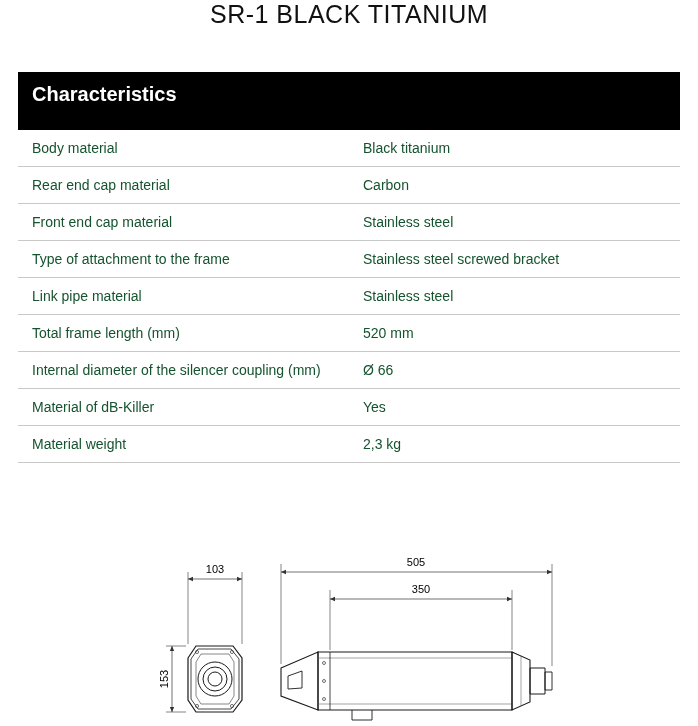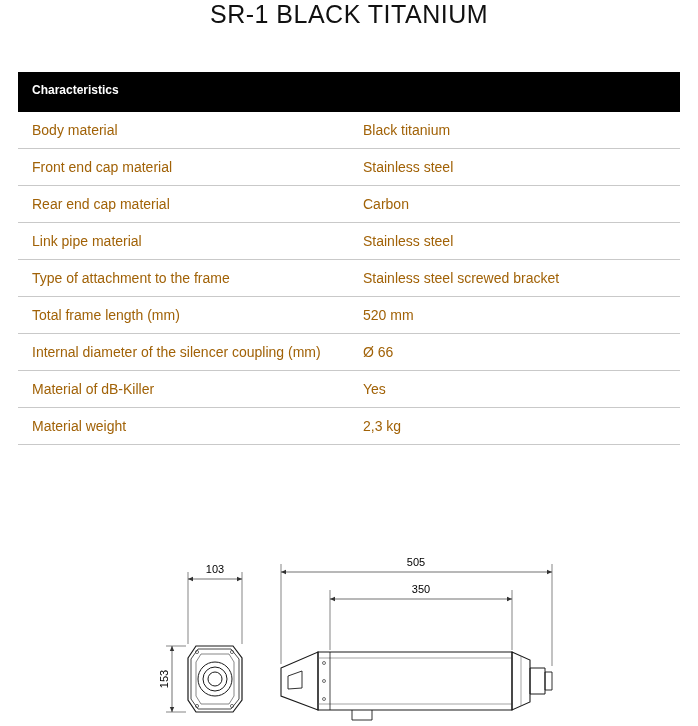--- a/index.html
+++ b/index.html
@@ -30,30 +30,30 @@
     margin: 0 18px;
     margin-top: 43px;
     border-collapse: collapse;
     width: 662px;
     table-layout: fixed;
   }
   .spec-table th {
     background: #000000;
     color: #ffffff;
     text-align: left;
-    font-size: 12px;
+    font-size: 20px;
     font-weight: bold;
-    padding: 11px 0 15px 14px;
+    padding: 11px 0 24px 14px;
   }
   .spec-table td {
     font-size: 14px;
     padding: 10px 0 10px 14px;
     border-bottom: 1px solid #c9c9c9;
     vertical-align: middle;
-    color: #a16207;
+    color: #14532d;
   }
   .spec-table tr td:first-child {
     width: 398px;
   }
   .spec-table tr:last-child td {
     border-bottom: 1px solid #c9c9c9;
   }
   .drawing {
     position: absolute;
     left: 0;
@@ -79,34 +79,34 @@
       <tr>
         <th colspan="2">Characteristics</th>
       </tr>
     </thead>
     <tbody>
       <tr>
         <td>Body material</td>
         <td>Black titanium</td>
       </tr>
       <tr>
+        <td>Rear end cap material</td>
+        <td>Carbon</td>
+      </tr>
+      <tr>
         <td>Front end cap material</td>
         <td>Stainless steel</td>
       </tr>
       <tr>
-        <td>Rear end cap material</td>
-        <td>Carbon</td>
+        <td>Type of attachment to the frame</td>
+        <td>Stainless steel screwed bracket</td>
       </tr>
       <tr>
         <td>Link pipe material</td>
         <td>Stainless steel</td>
-      </tr>
-      <tr>
-        <td>Type of attachment to the frame</td>
-        <td>Stainless steel screwed bracket</td>
       </tr>
       <tr>
         <td>Total frame length (mm)</td>
         <td>520 mm</td>
       </tr>
       <tr>
         <td>Internal diameter of the silencer coupling (mm)</td>
         <td>Ø 66</td>
       </tr>
       <tr>

